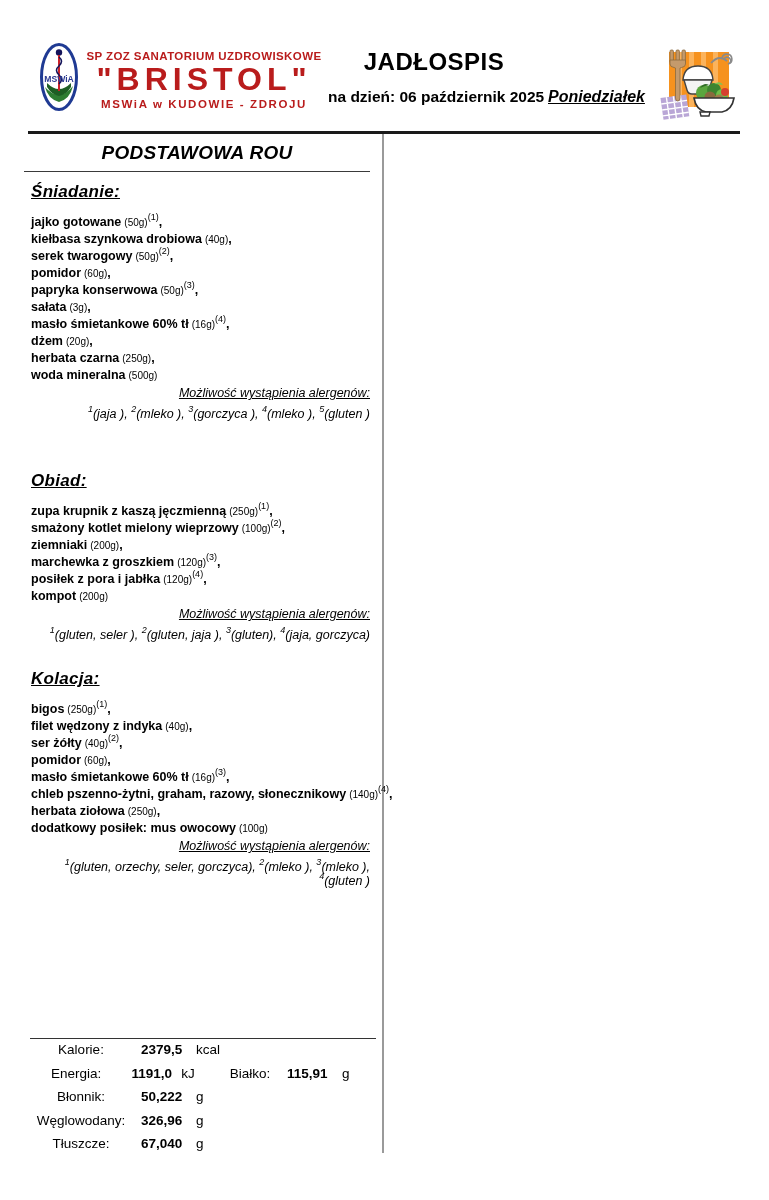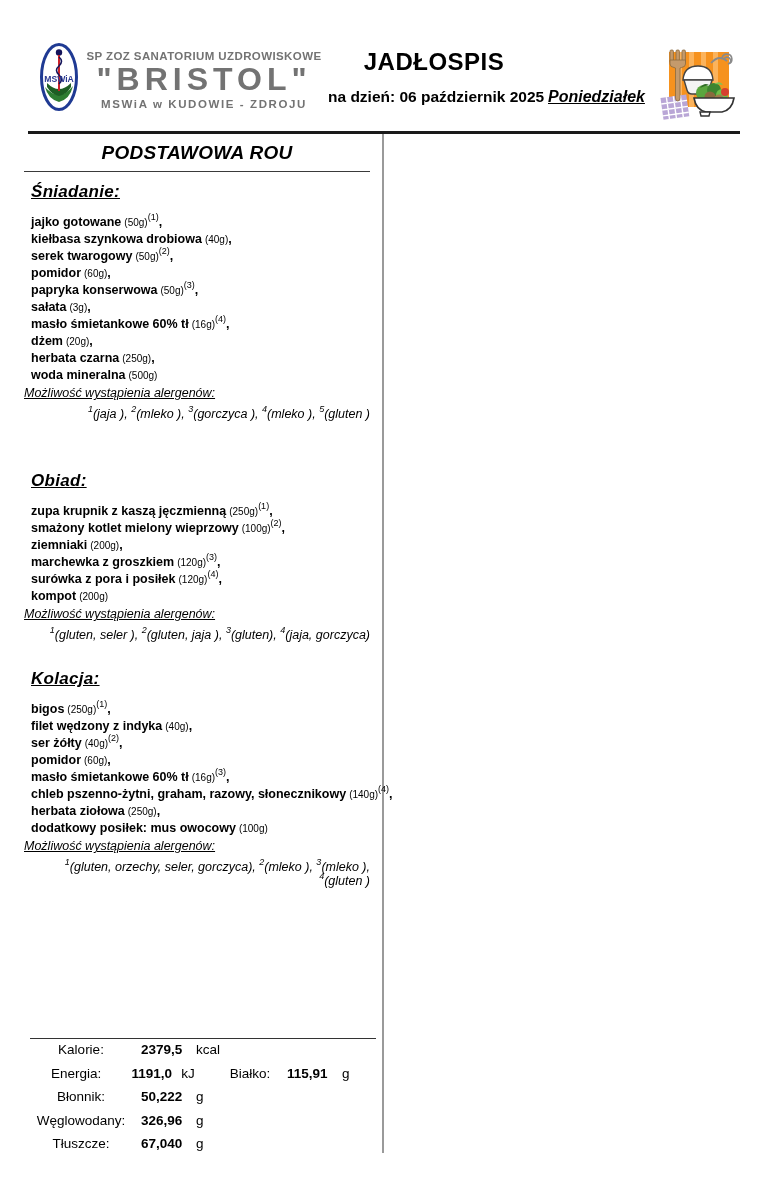--- a/index.html
+++ b/index.html
@@ -8,21 +8,21 @@
     width:769px; height:1200px;
     font-family:"Liberation Sans","DejaVu Sans",sans-serif;
     color:#000;
     position:relative;
     overflow:hidden;
   }
   .page { position:absolute; inset:0; background:#fff; }
 
   
   .badge { position:absolute; left:40px; top:43px; width:38px; height:68px; }
-  .logo-text { position:absolute; left:78px; top:50px; width:252px; text-align:center; color:#737373; }
+  .logo-text { position:absolute; left:78px; top:50px; width:252px; text-align:center; color:#b91c1c; }
   .logo-org   { font-size:11.5px; font-weight:bold; letter-spacing:0.4px; white-space:nowrap; }
   .logo-brand { font-size:32px; font-weight:bold; letter-spacing:5px; line-height:1.05; white-space:nowrap; margin-top:1px; }
   .logo-sub   { font-size:11.5px; font-weight:bold; letter-spacing:1.6px; white-space:nowrap; margin-top:1px; }
 
   .title-block { position:absolute; left:328px; top:48px; width:330px; }
   .main-title { width:212px; text-align:center; font-size:24px; font-weight:bold; letter-spacing:0.5px; }
   .date-row { display:flex; align-items:center; margin-top:12px; white-space:nowrap; }
   .date-line { width:212px; text-align:center; font-size:15.5px; font-weight:bold; }
   .weekday { margin-left:8px; font-size:16px; font-weight:bold; font-style:italic; text-decoration:underline; }
 
@@ -36,21 +36,21 @@
   .diet-title { text-align:center; font-size:19px; font-weight:bold; font-style:italic; padding:5px 0 7px 0; letter-spacing:0.3px; }
   .diet-rule { height:1px; background:#3a3a3a; }
 
   .section { }
   .section:nth-of-type(2) { margin-top:50px; }
   .section:nth-of-type(3) { margin-top:27px; }
   .sec-title { font-size:17px; font-weight:bold; font-style:italic; text-decoration:underline; margin:10px 0 12px 0; padding-left:7px; letter-spacing:0.3px; }
   .item { font-size:12.5px; font-weight:bold; line-height:16px; padding-left:7px; white-space:nowrap; }
   .item .gr { font-size:10px; font-weight:normal; margin-left:3px; }
   .item sup, .all-list sup { font-size:9px; font-weight:normal; vertical-align:super; line-height:0; position:relative; top:-1px; }
-  .all-note { font-style:italic; text-decoration:underline; font-size:12.5px; margin-top:2px; }
+  .all-note { text-align:right; font-style:italic; text-decoration:underline; font-size:12.5px; margin-top:2px; }
   .all-list { text-align:right; font-style:italic; font-size:12.5px; margin-top:7px; }
 
   
   .nutrition { position:absolute; left:30px; top:1038px; width:346px; }
   .n-rule { height:1px; background:#333; margin-bottom:3px; }
   .n-row { display:flex; align-items:baseline; font-size:13.5px; height:23.5px; white-space:nowrap; }
   .n-label { width:102px; text-align:center; margin-right:9px; }
   .n-value { font-weight:bold; width:55px; }
   .n-unit  { width:34px; }
   .n-extra { display:flex; align-items:baseline; margin-left:10px; }
@@ -145,21 +145,21 @@
           <div class="item"><span class="nm">woda mineralna</span><span class="gr">(500g)</span></div>
           <div class="all-note">Możliwość wystąpienia alergenów:</div>
           <div class="all-list"><sup>1</sup>(jaja ), <sup>2</sup>(mleko ), <sup>3</sup>(gorczyca ), <sup>4</sup>(mleko ), <sup>5</sup>(gluten  )</div>
         </div>
         <div class="section">
           <div class="sec-title">Obiad:</div>
           <div class="item"><span class="nm">zupa krupnik z kaszą jęczmienną</span><span class="gr">(250g)</span><sup>(1)</sup>,</div>
           <div class="item"><span class="nm">smażony kotlet mielony wieprzowy</span><span class="gr">(100g)</span><sup>(2)</sup>,</div>
           <div class="item"><span class="nm">ziemniaki</span><span class="gr">(200g)</span>,</div>
           <div class="item"><span class="nm">marchewka z groszkiem</span><span class="gr">(120g)</span><sup>(3)</sup>,</div>
-          <div class="item"><span class="nm">surówka z pora i posiłek</span><span class="gr">(120g)</span><sup>(4)</sup>,</div>
+          <div class="item"><span class="nm">posiłek z pora i jabłka</span><span class="gr">(120g)</span><sup>(4)</sup>,</div>
           <div class="item"><span class="nm">kompot</span><span class="gr">(200g)</span></div>
           <div class="all-note">Możliwość wystąpienia alergenów:</div>
           <div class="all-list"><sup>1</sup>(gluten, seler ), <sup>2</sup>(gluten, jaja ), <sup>3</sup>(gluten), <sup>4</sup>(jaja,  gorczyca)</div>
         </div>
         <div class="section">
           <div class="sec-title">Kolacja:</div>
           <div class="item"><span class="nm">bigos</span><span class="gr">(250g)</span><sup>(1)</sup>,</div>
           <div class="item"><span class="nm">filet wędzony z indyka</span><span class="gr">(40g)</span>,</div>
           <div class="item"><span class="nm">ser żółty</span><span class="gr">(40g)</span><sup>(2)</sup>,</div>
           <div class="item"><span class="nm">pomidor</span><span class="gr">(60g)</span>,</div>

